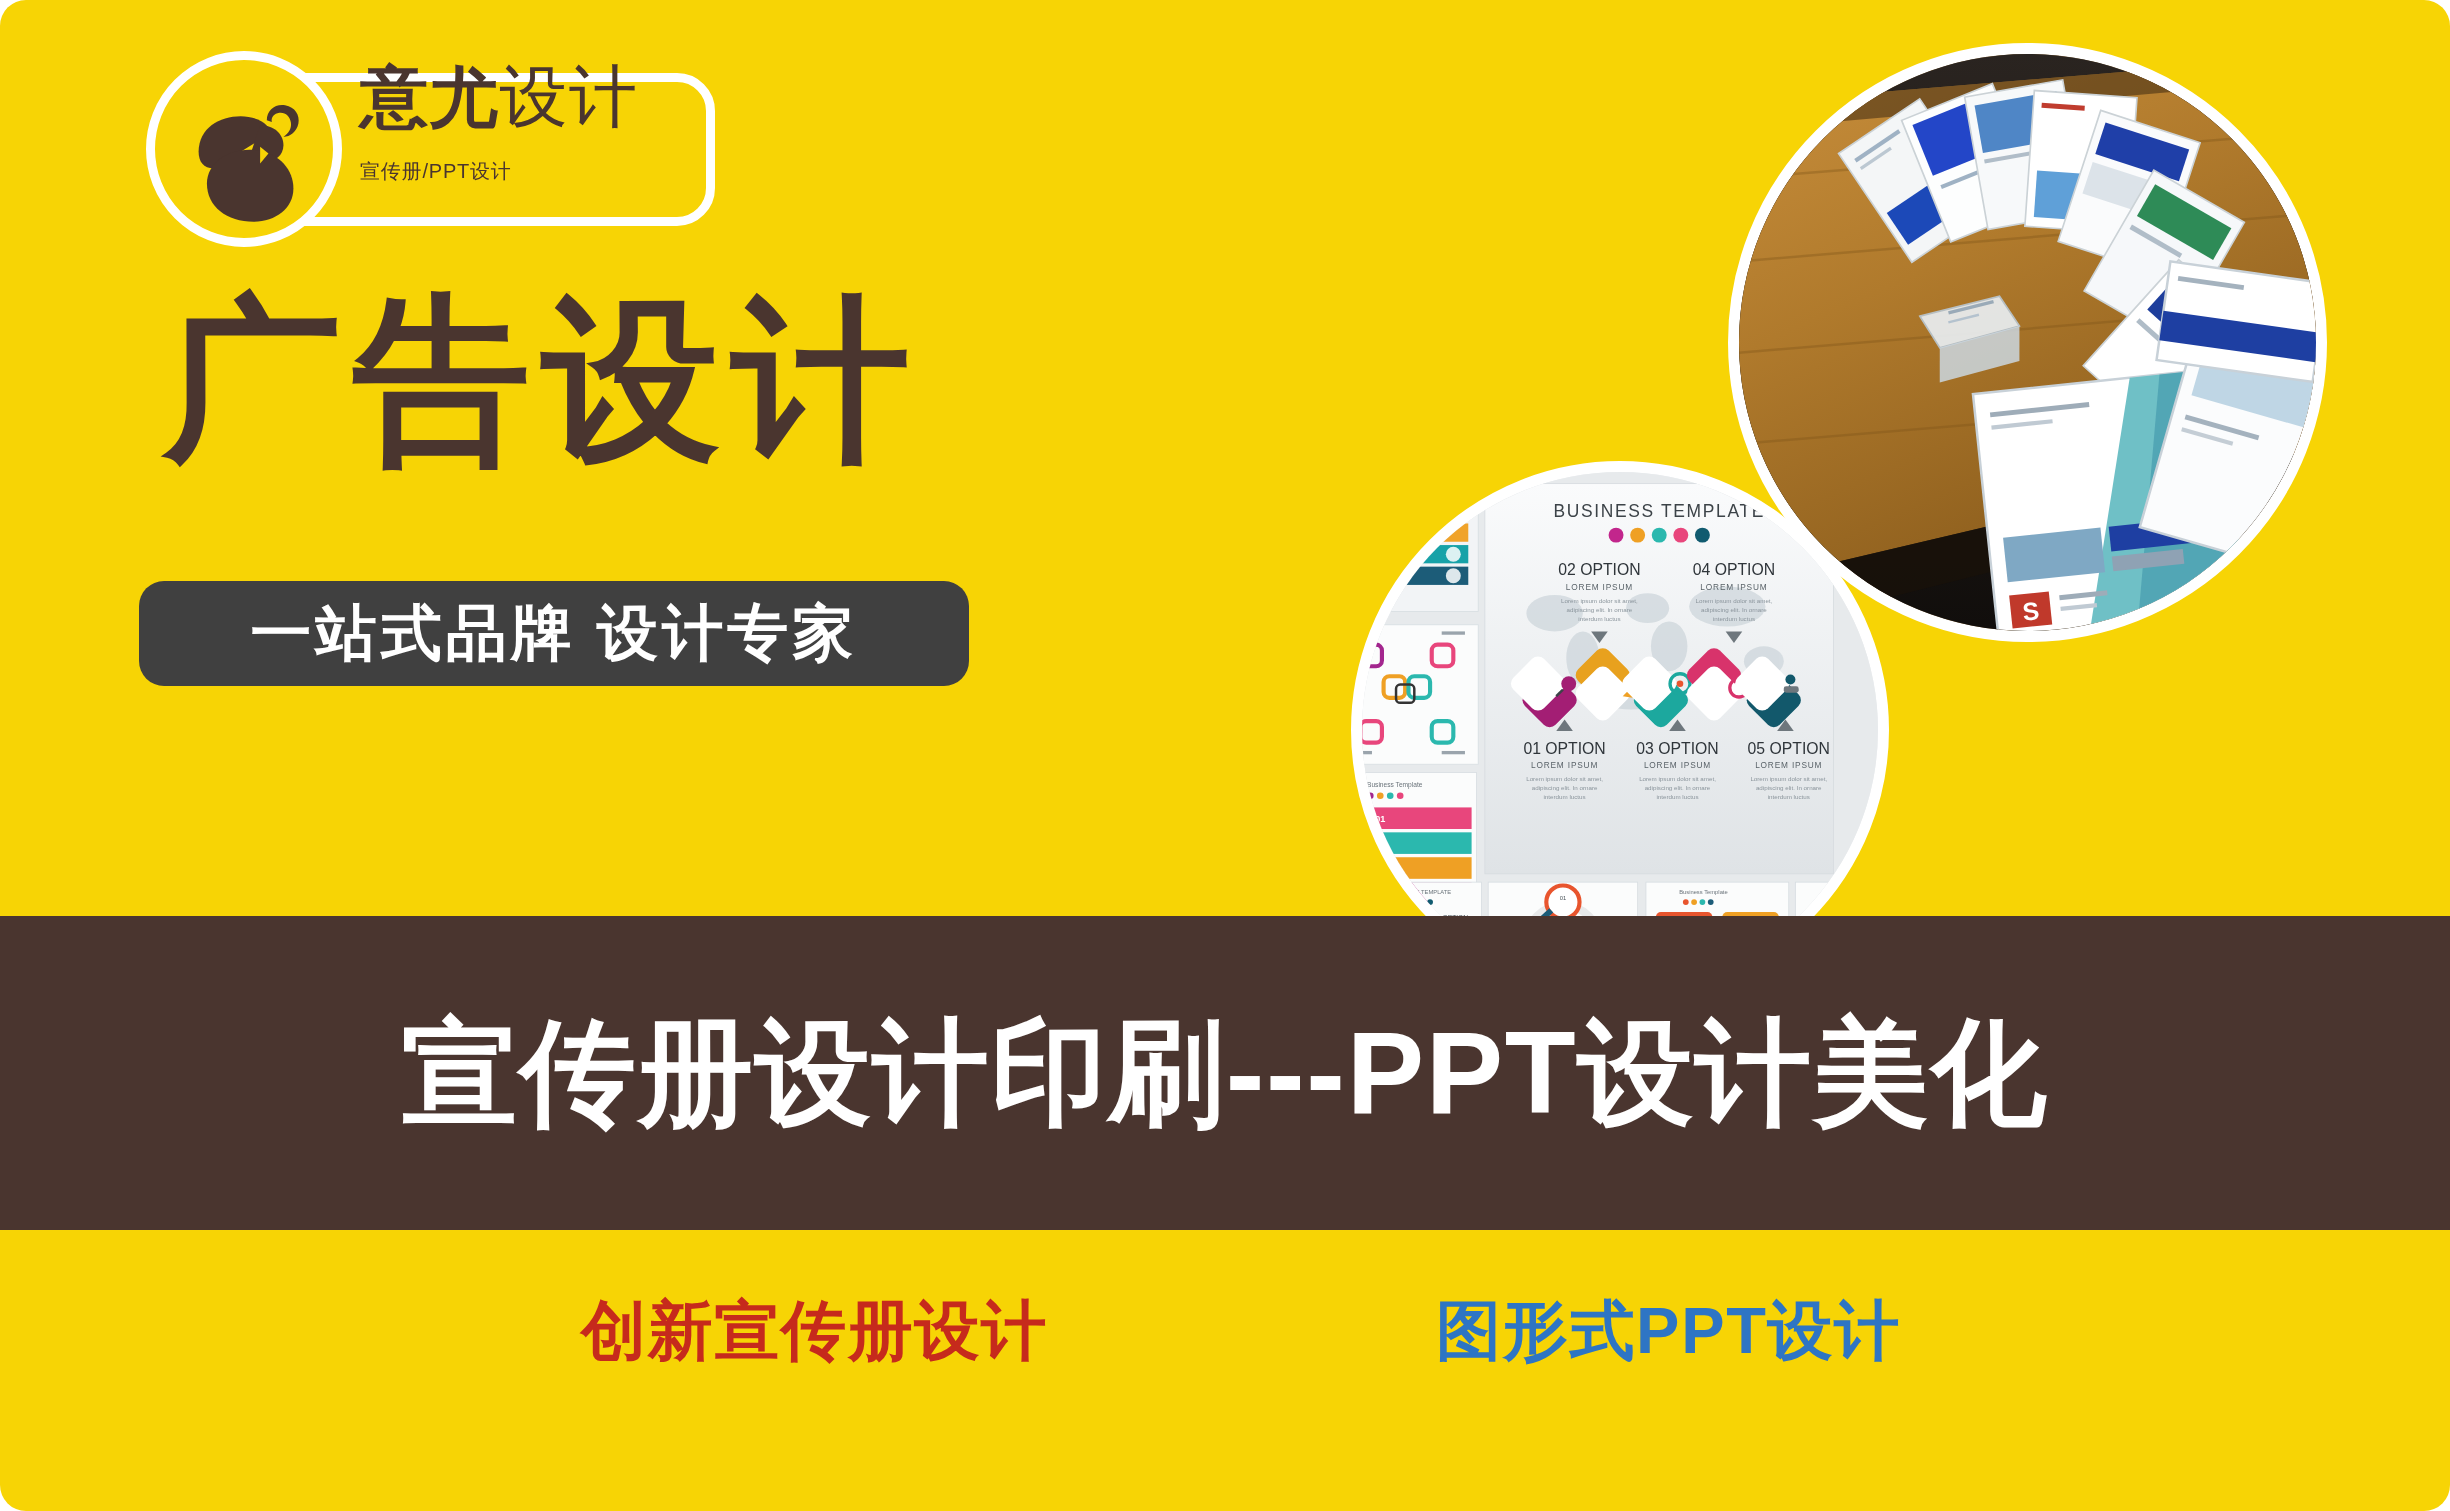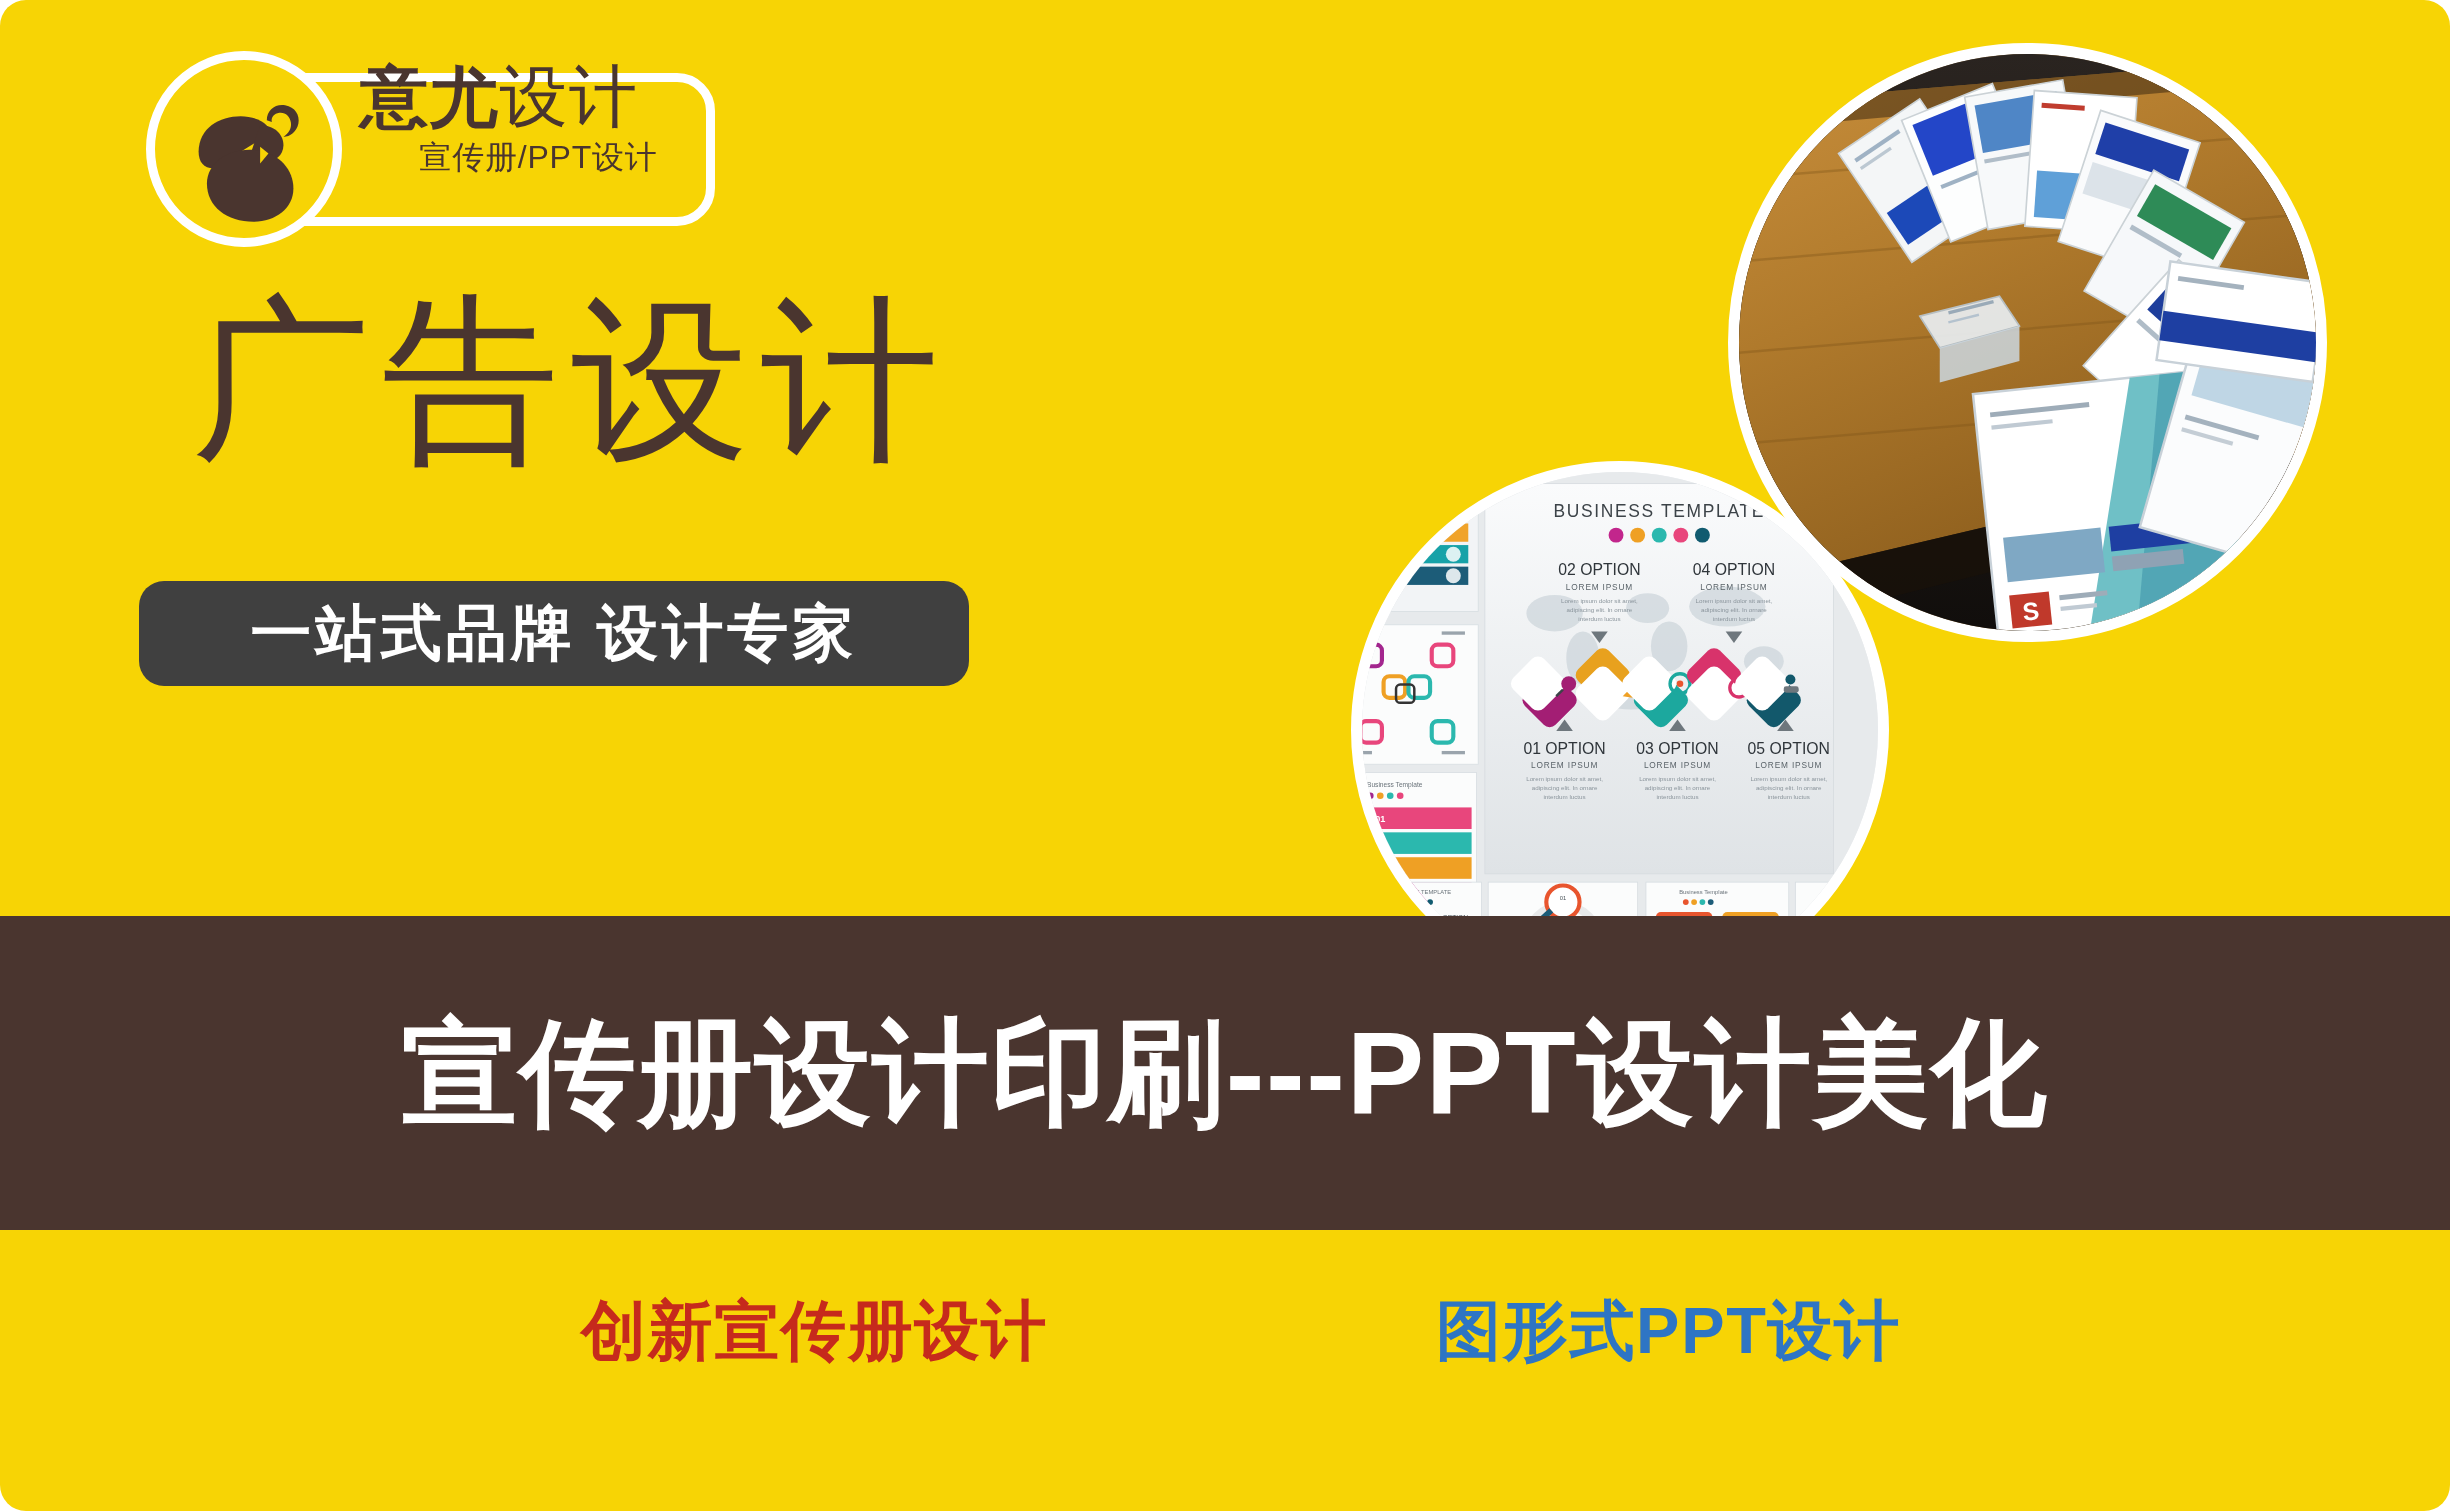--- a/index.html
+++ b/index.html
@@ -25,29 +25,29 @@
     background:#F7D405;
   }
   .logo-mark{position:absolute;left:21.6px;top:21.6px;width:153px;height:153px;}
   .logo-text{position:absolute;left:214px;top:5px;width:357px;}
   .logo-name{
     font-size:68px;line-height:80px;color:#4A352F;font-weight:700;
     letter-spacing:1.7px;white-space:nowrap;
   }
   .logo-name .thin{font-weight:300;}
   .logo-sub{
-    font-size:32px;line-height:40px;color:#4A352F;font-weight:400;
-    letter-spacing:0.8px;white-space:nowrap;margin-top:1px;text-align:center;
+    font-size:20px;line-height:40px;color:#4A352F;font-weight:400;
+    letter-spacing:0.8px;white-space:nowrap;margin-top:15px;
   }
 
   
   .headline{
     position:absolute;left:163px;top:292px;
-    font-size:178px;line-height:178px;font-weight:400;color:#4A352F;
-    letter-spacing:11.6px;white-space:nowrap;margin-left:29px;
+    font-size:178px;line-height:178px;font-weight:700;color:#4A352F;
+    letter-spacing:11.6px;white-space:nowrap;
   }
 
   
   .pill{
     position:absolute;left:139px;top:581px;
     width:830px;height:105px;border-radius:25px;background:#404040;
     display:flex;align-items:center;justify-content:center;
   }
   .pill-text{
     font-size:61px;line-height:61px;font-weight:700;color:#FFFFFF;

